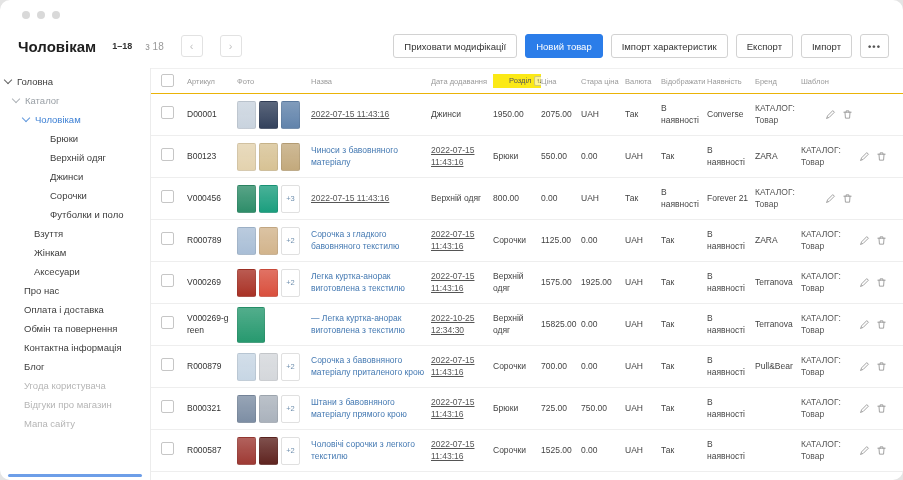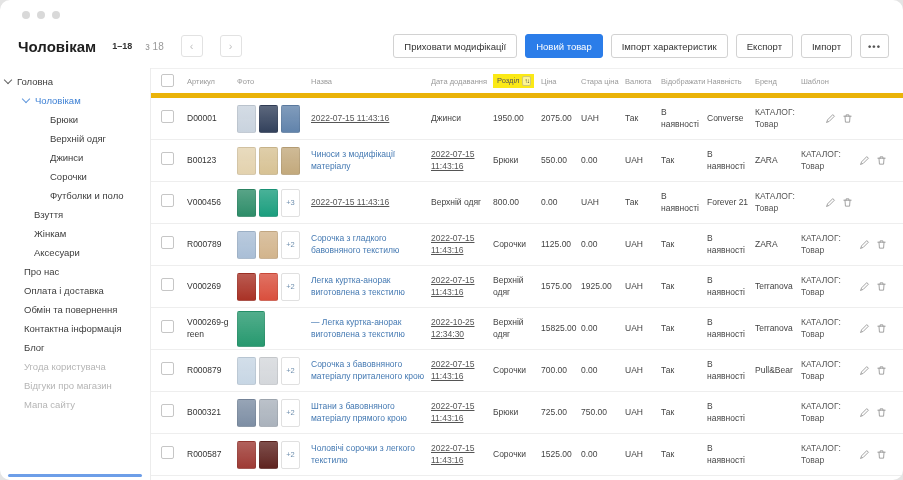--- a/index.html
+++ b/index.html
@@ -42,23 +42,23 @@
   .sb-item.dim{color:#b5b5b5;}
   .chev{display:inline-block;width:5px;height:5px;border-right:1.2px solid currentColor;border-bottom:1.2px solid currentColor;
     transform:rotate(45deg);margin-left:-11px;margin-right:6px;margin-top:-3px;opacity:.8;}
   .sb-scroll{position:absolute;left:8px;bottom:5px;width:134px;height:3px;background:#6d9ee8;border-radius:2px;}
 
   .content{flex:1;border-left:1px solid #ececec;overflow:hidden;
     --cols:26px 50px 74px 120px 62px 48px 40px 44px 36px 46px 48px 46px 58px 1fr;}
 
   
   .thead{display:grid;grid-template-columns:var(--cols);align-items:center;height:24px;
-    border-top:1px solid #f0f0f0;border-bottom:5px solid #eab308;font-size:7.5px;color:#9a9a9a;padding:0 10px;}
+    border-top:1px solid #f0f0f0;border-bottom:1px solid #eab308;font-size:7.5px;color:#9a9a9a;padding:0 10px;}
   .th{padding-right:4px;overflow:hidden;white-space:nowrap;}
-  .th-pill{background:#fbe916;padding:2px 3px 2px 4px;border-radius:0;display:inline-flex;gap:3px;align-items:center;color:#555;}
+  .th-pill{background:#fbe916;padding:2px 3px 2px 16px;border-radius:0;display:inline-flex;gap:3px;align-items:center;color:#555;}
   .sort-ic{font-size:6.5px;color:#333;border:1px solid rgba(0,0,0,.18);border-radius:2px;padding:0 1px;
     background:rgba(255,255,255,.55);letter-spacing:-1px;line-height:1.2;}
 
   .trow{display:grid;grid-template-columns:var(--cols);align-items:center;min-height:41px;
     border-bottom:1px solid #eeeeee;padding:0 10px;font-size:8.5px;color:#444;}
   .td{padding-right:6px;line-height:1.3;}
   .cbx{width:11px;height:11px;border:1px solid #c6c6c6;border-radius:2px;background:#fff;display:inline-block;}
   .sku{color:#333;word-break:break-all;}
   .photos{display:flex;gap:3px;align-items:center;}
   .thumb{width:17px;height:26px;border-radius:2px;border:1px solid rgba(0,0,0,.08);flex:none;}
@@ -99,20 +99,24 @@
       <button class="btn more">•••</button>
     </span>
   </div>
 
   <div class="main">
     <div class="sidebar">
       <div>
           <div class="sb-item lvl0">
             <span class="chev"></span>
             <span class="sb-label">Головна</span>
+          </div>
+          <div class="sb-item lvl1 muted">
+            <span class="chev"></span>
+            <span class="sb-label">Каталог</span>
           </div>
           <div class="sb-item lvl2 active">
             <span class="chev"></span>
             <span class="sb-label">Чоловікам</span>
           </div>
           <div class="sb-item lvl3">
             <span class="sb-label">Брюки</span>
           </div>
           <div class="sb-item lvl3">
             <span class="sb-label">Верхній одяг</span>
@@ -214,21 +218,21 @@
             </div>
           </div>
           <div class="trow">
             <div class="td"><span class="cbx"></span></div>
             <div class="td sku">B00123</div>
             <div class="td photos">
               <span class="thumb" style="background: linear-gradient(rgba(227, 210, 174, 0.8), rgb(227, 210, 174));"></span>
               <span class="thumb" style="background: linear-gradient(rgba(215, 194, 148, 0.8), rgb(215, 194, 148));"></span>
               <span class="thumb" style="background: linear-gradient(rgba(195, 169, 124, 0.8), rgb(195, 169, 124));"></span>
             </div>
-            <div class="td"><span class="lnk">Чиноси з модифікації матеріалу</span></div>
+            <div class="td"><span class="lnk">Чиноси з бавовняного матеріалу</span></div>
             <div class="td date">2022-07-15 11:43:16</div>
             <div class="td section">Брюки</div>
             <div class="td price">550.00</div>
             <div class="td old-price">0.00</div>
             <div class="td currency">UAH</div>
             <div class="td display">Так</div>
             <div class="td availability">В наявності</div>
             <div class="td brand">ZARA</div>
             <div class="td template">КАТАЛОГ: Товар</div>
             <div class="td acts">

